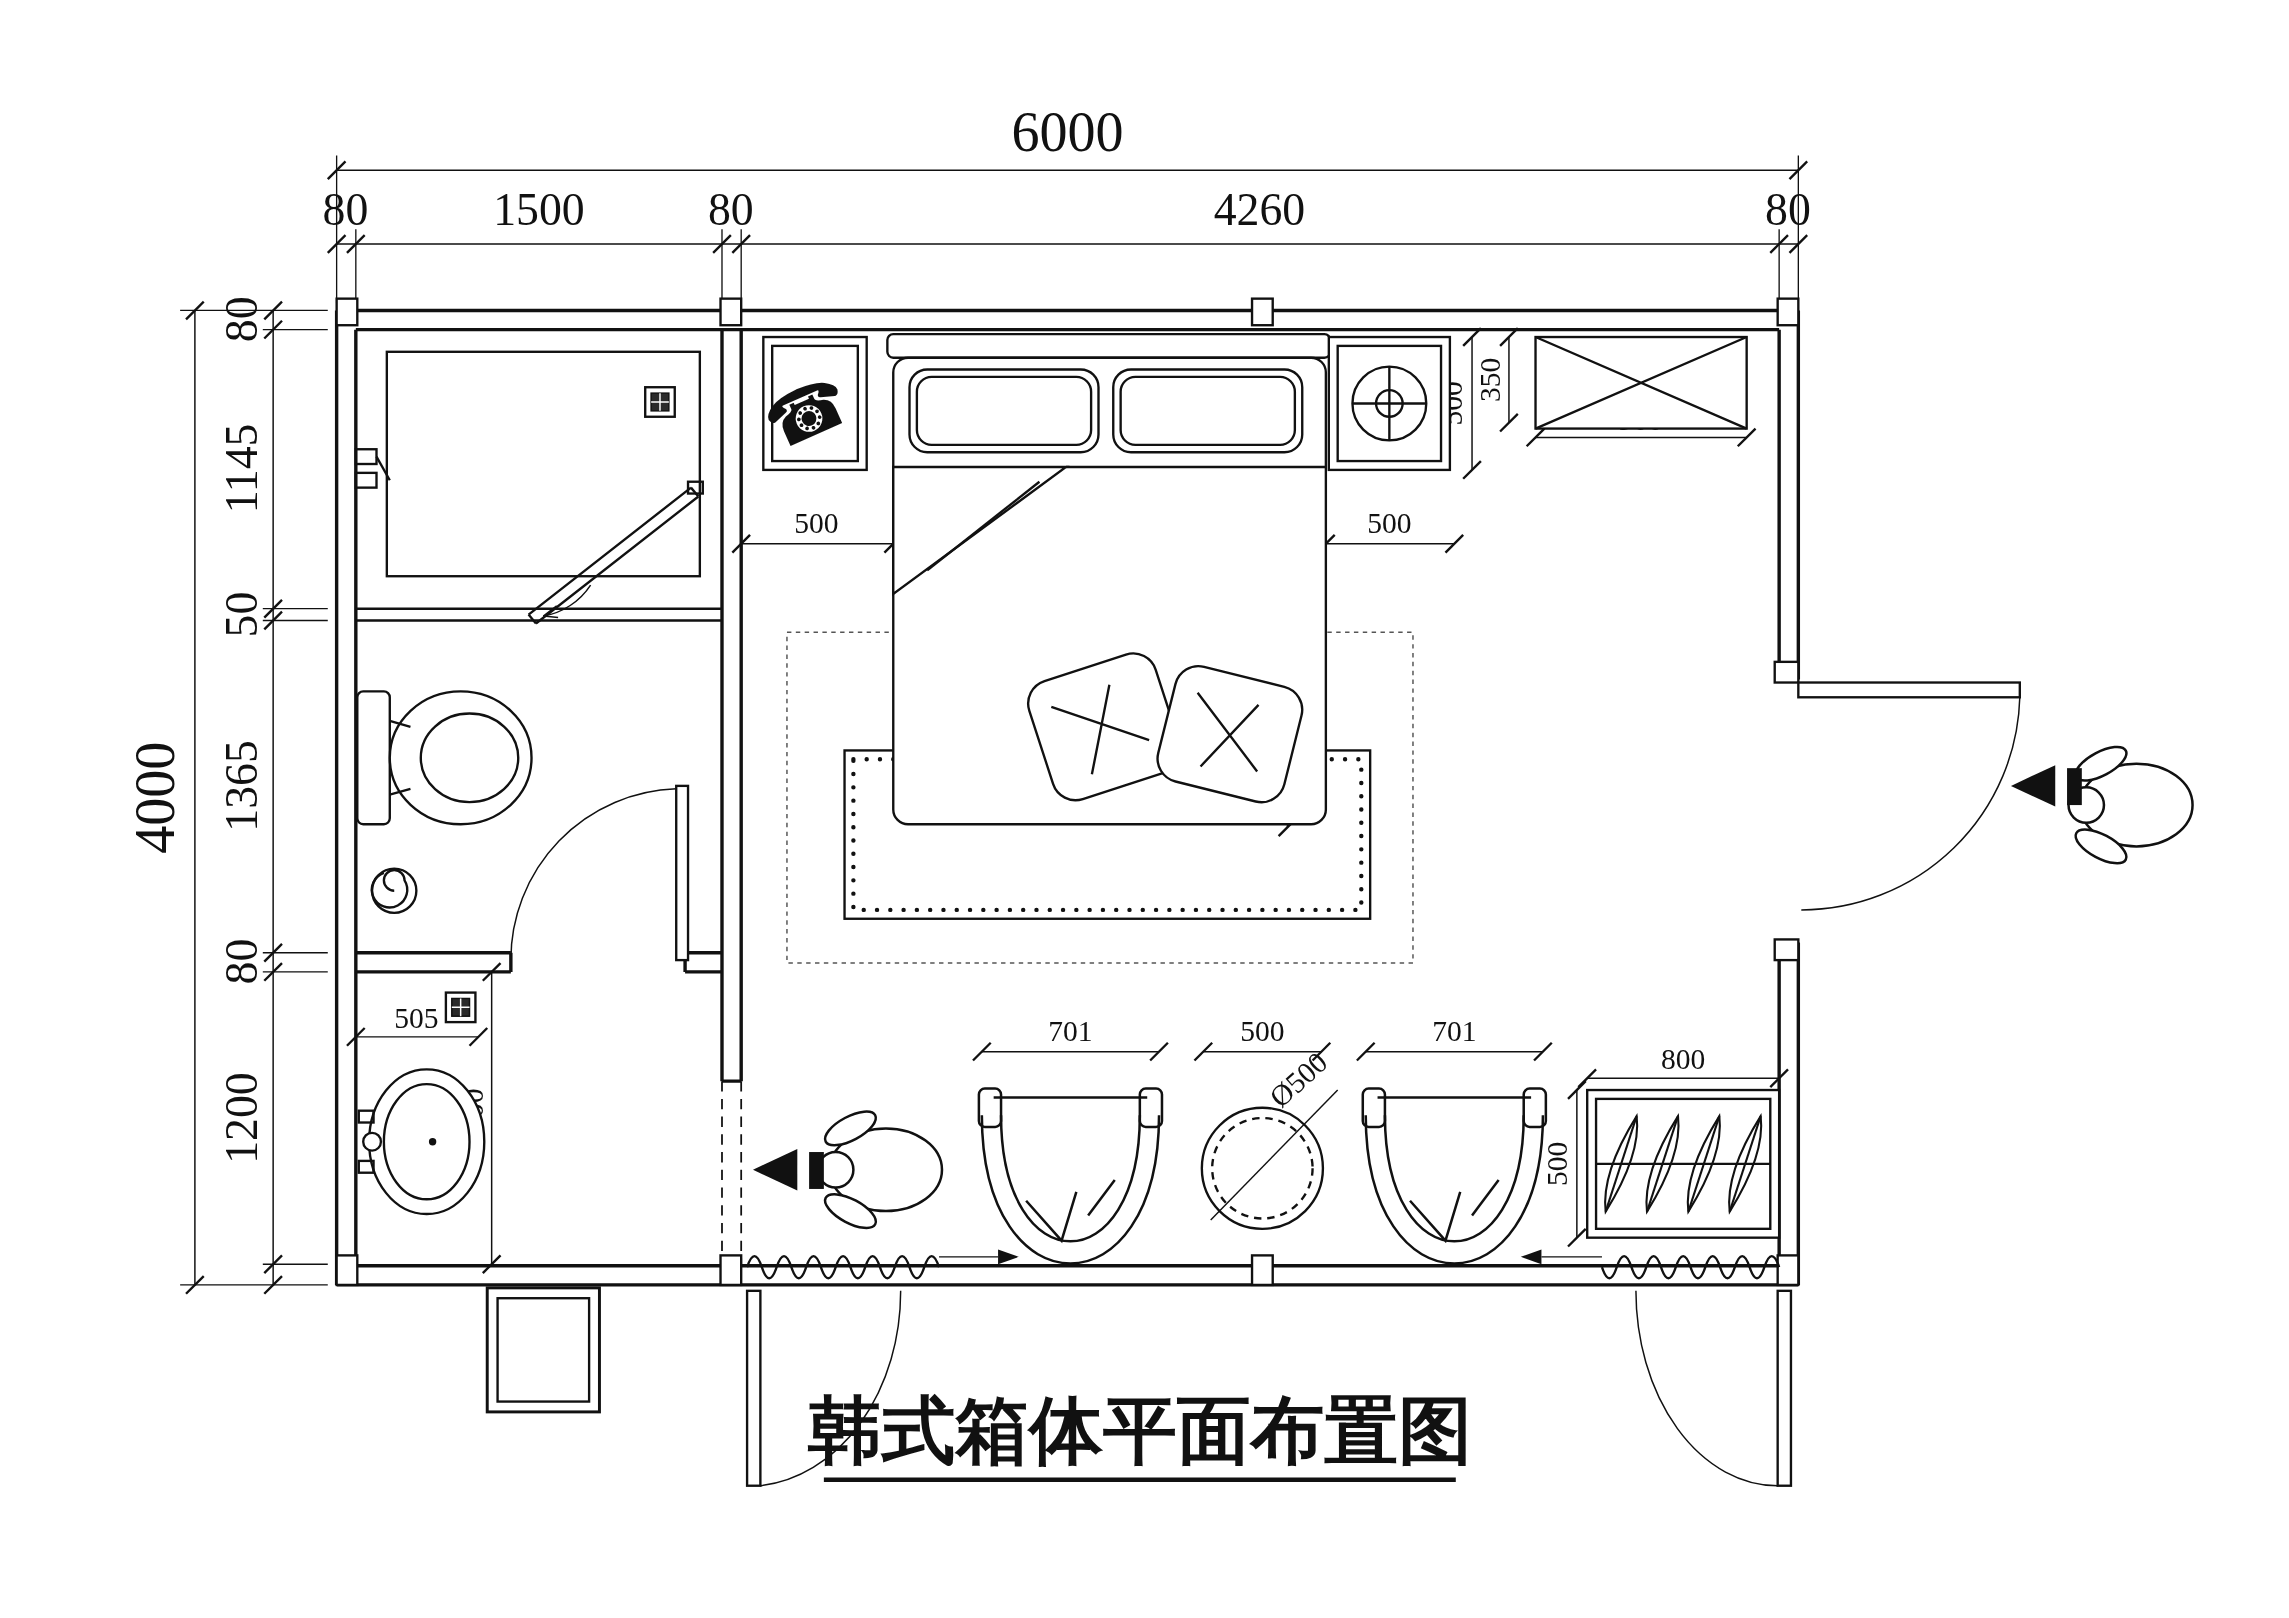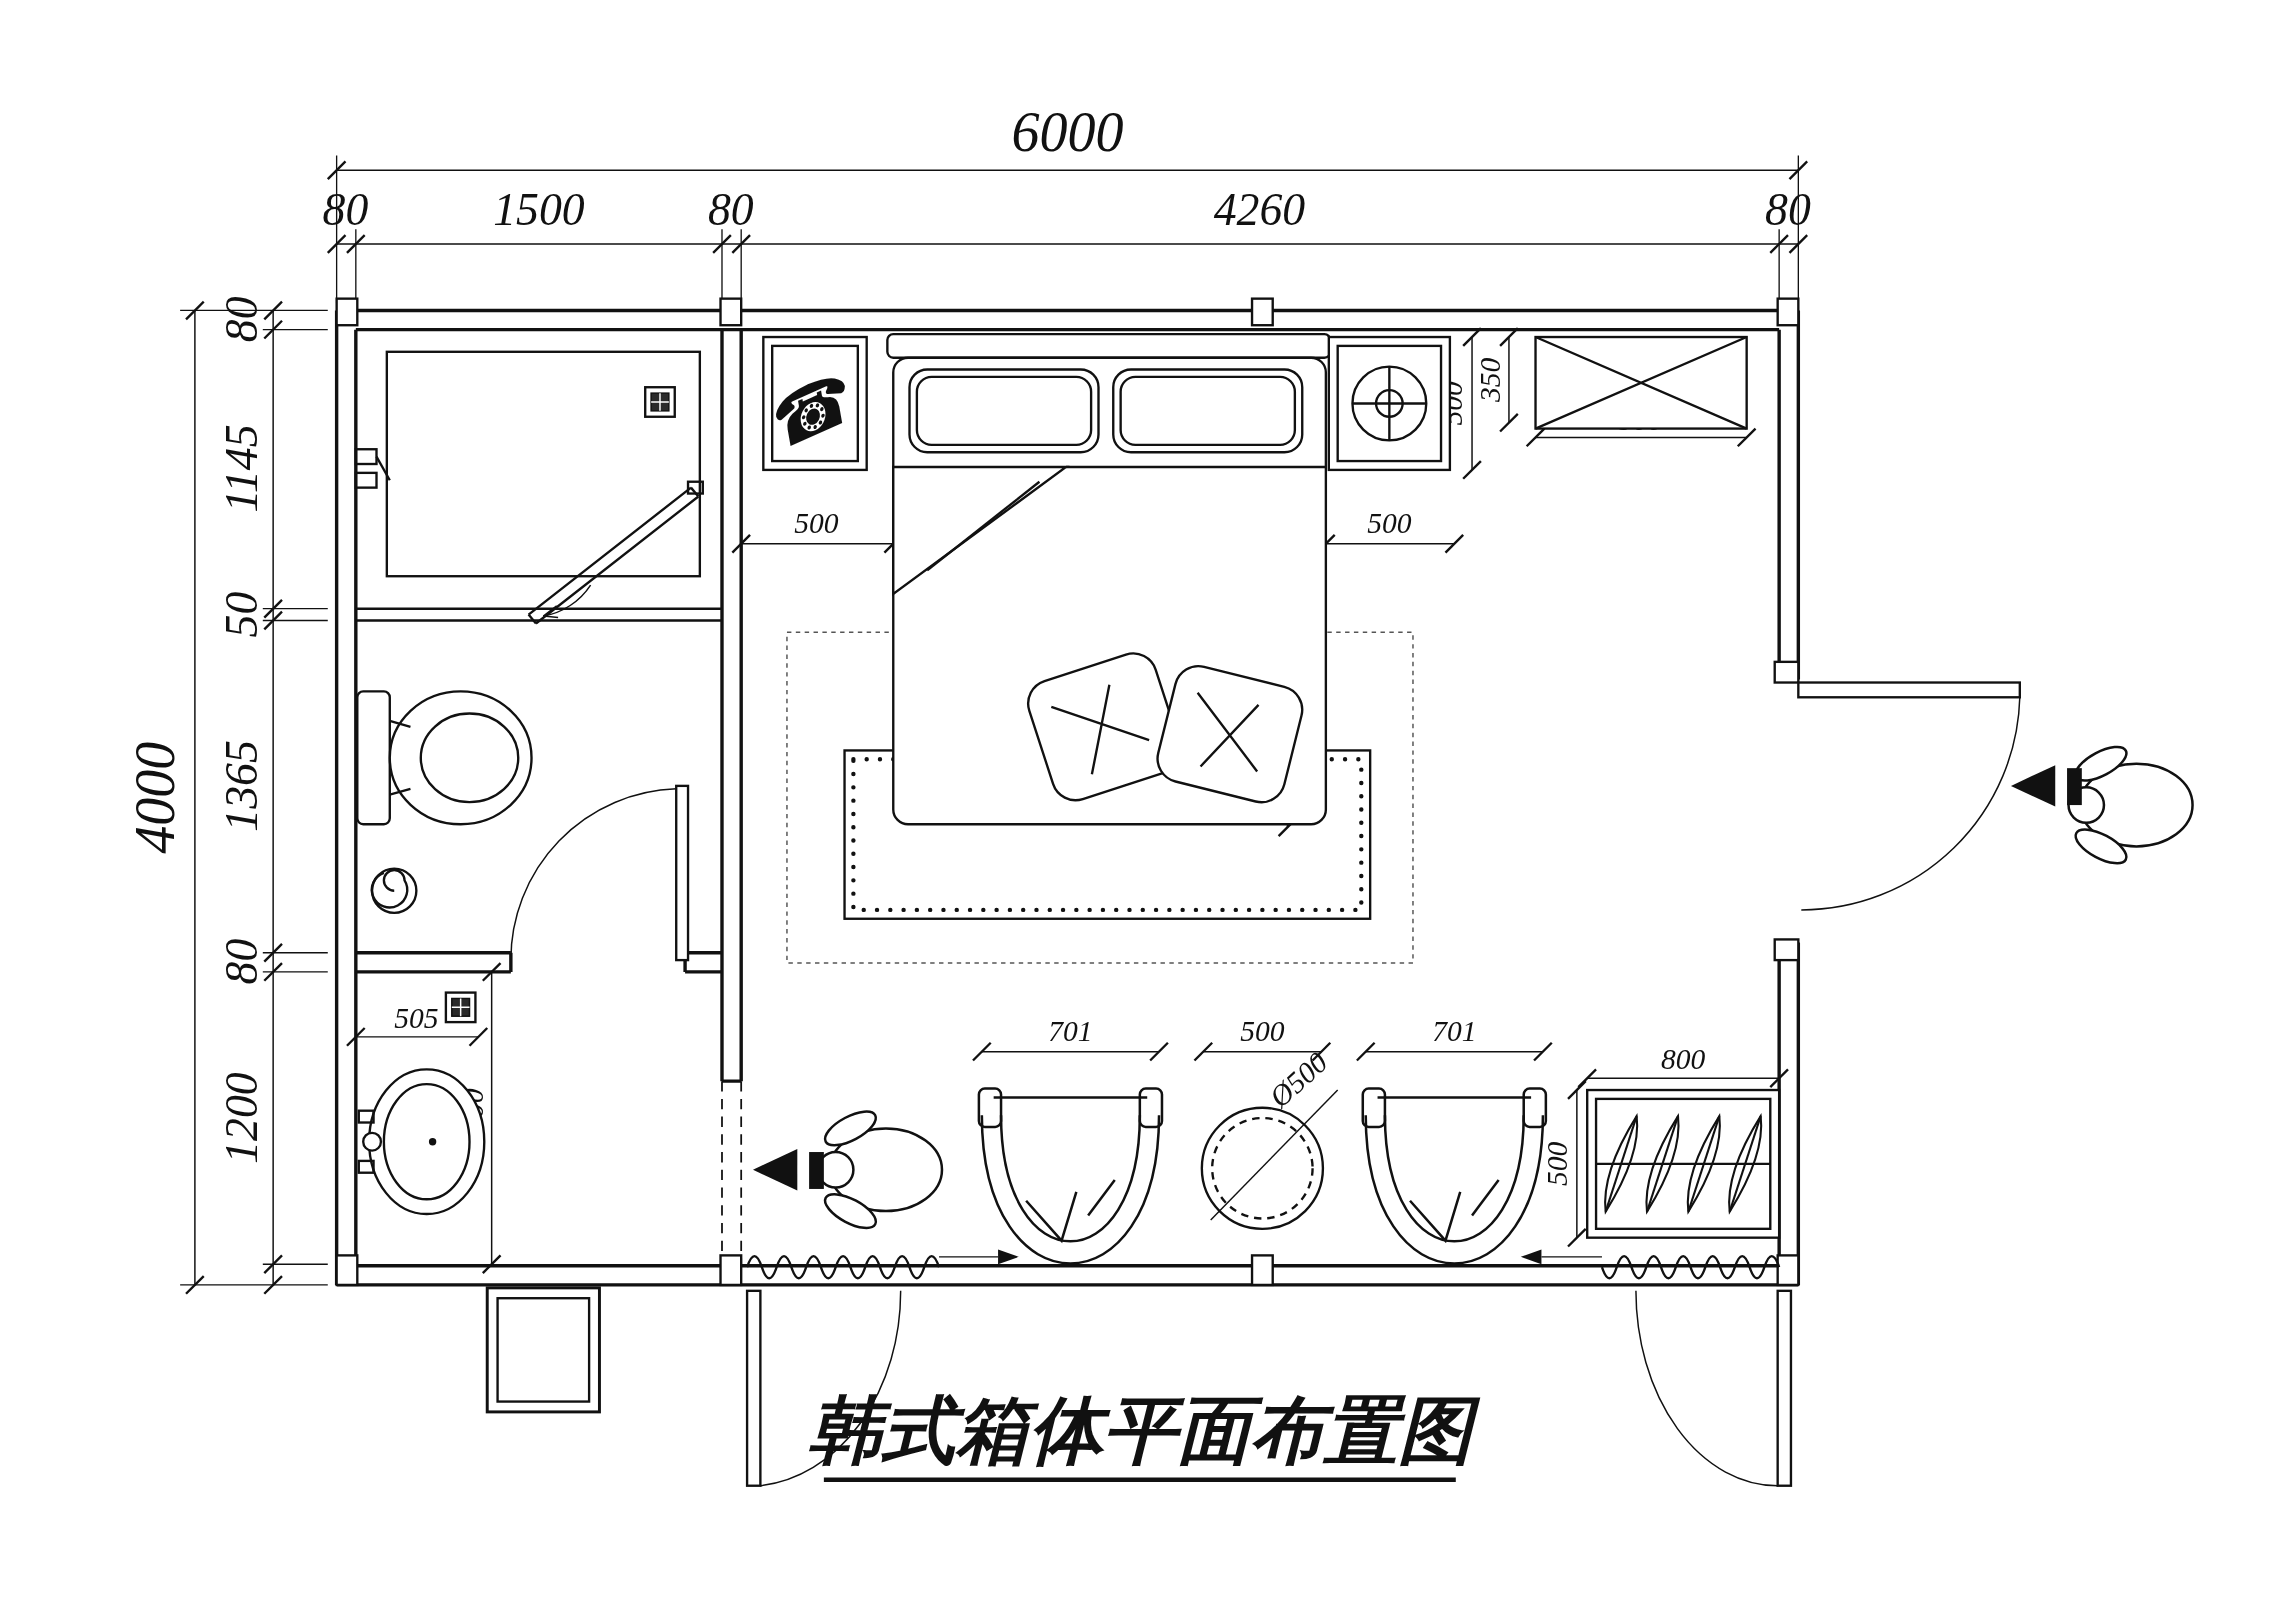--- a/index.html
+++ b/index.html
@@ -1,16 +1,16 @@
 <!DOCTYPE html>
 <html style="font-size:14.8px"><head>
 <meta charset="utf-8">
 <style>
   html,body{margin:0;padding:0;background:#ffffff;}
-  .stage{width:2290px;height:1619px;background:#fff;position:relative;overflow:hidden;font-style:italic;}
+  .stage{width:2290px;height:1619px;background:#fff;position:relative;overflow:hidden;}
   svg{display:block;}
   svg text{font-family:"Liberation Serif","DejaVu Serif",serif;fill:#111;}
   .ln{stroke:#111;fill:none;stroke-width:1.6;}
   .w{stroke:#111;fill:none;stroke-width:2.3;}
   .thin{stroke:#111;fill:none;stroke-width:0.9;}
   .dim{stroke:#111;fill:none;stroke-width:1;}
   .dash{stroke:#111;fill:none;stroke-width:1.2;stroke-dasharray:7 5;}
   .fwhite{fill:#ffffff;stroke:#111;stroke-width:1.6;}
   .fwhite2{fill:#ffffff;stroke:#111;stroke-width:2;}
   .dark{fill:#2b2b2b;stroke:#111;stroke-width:1;}

